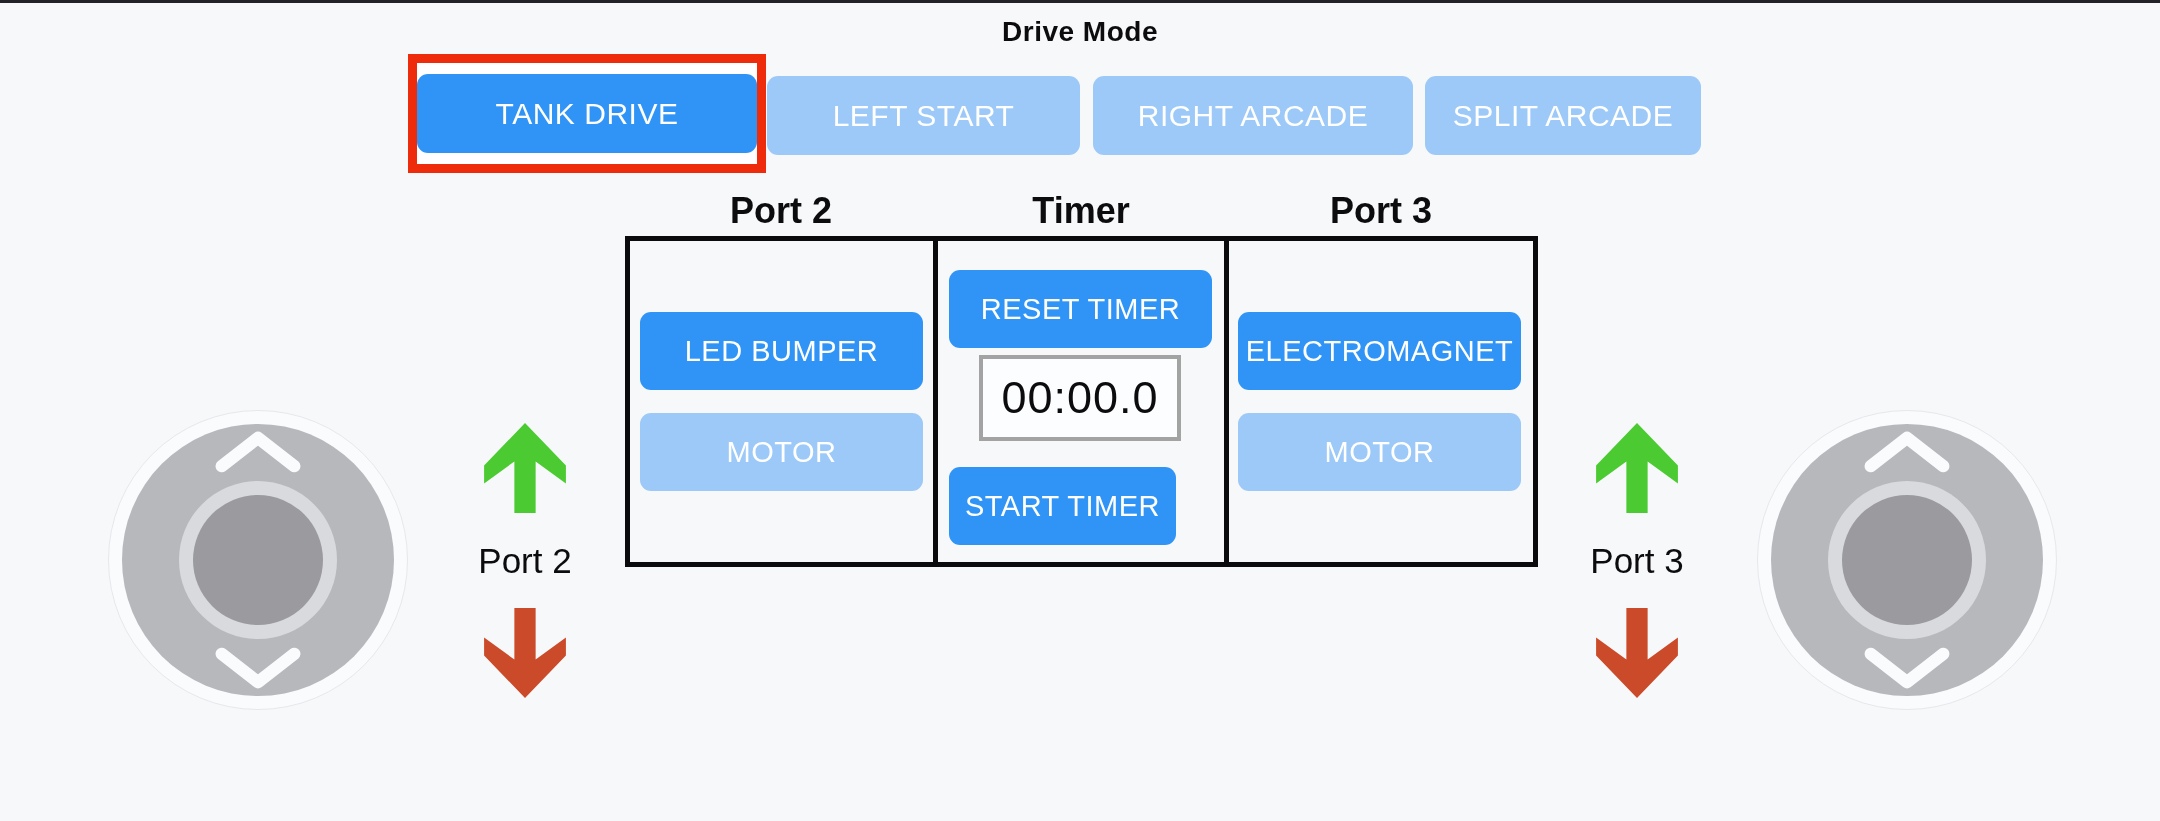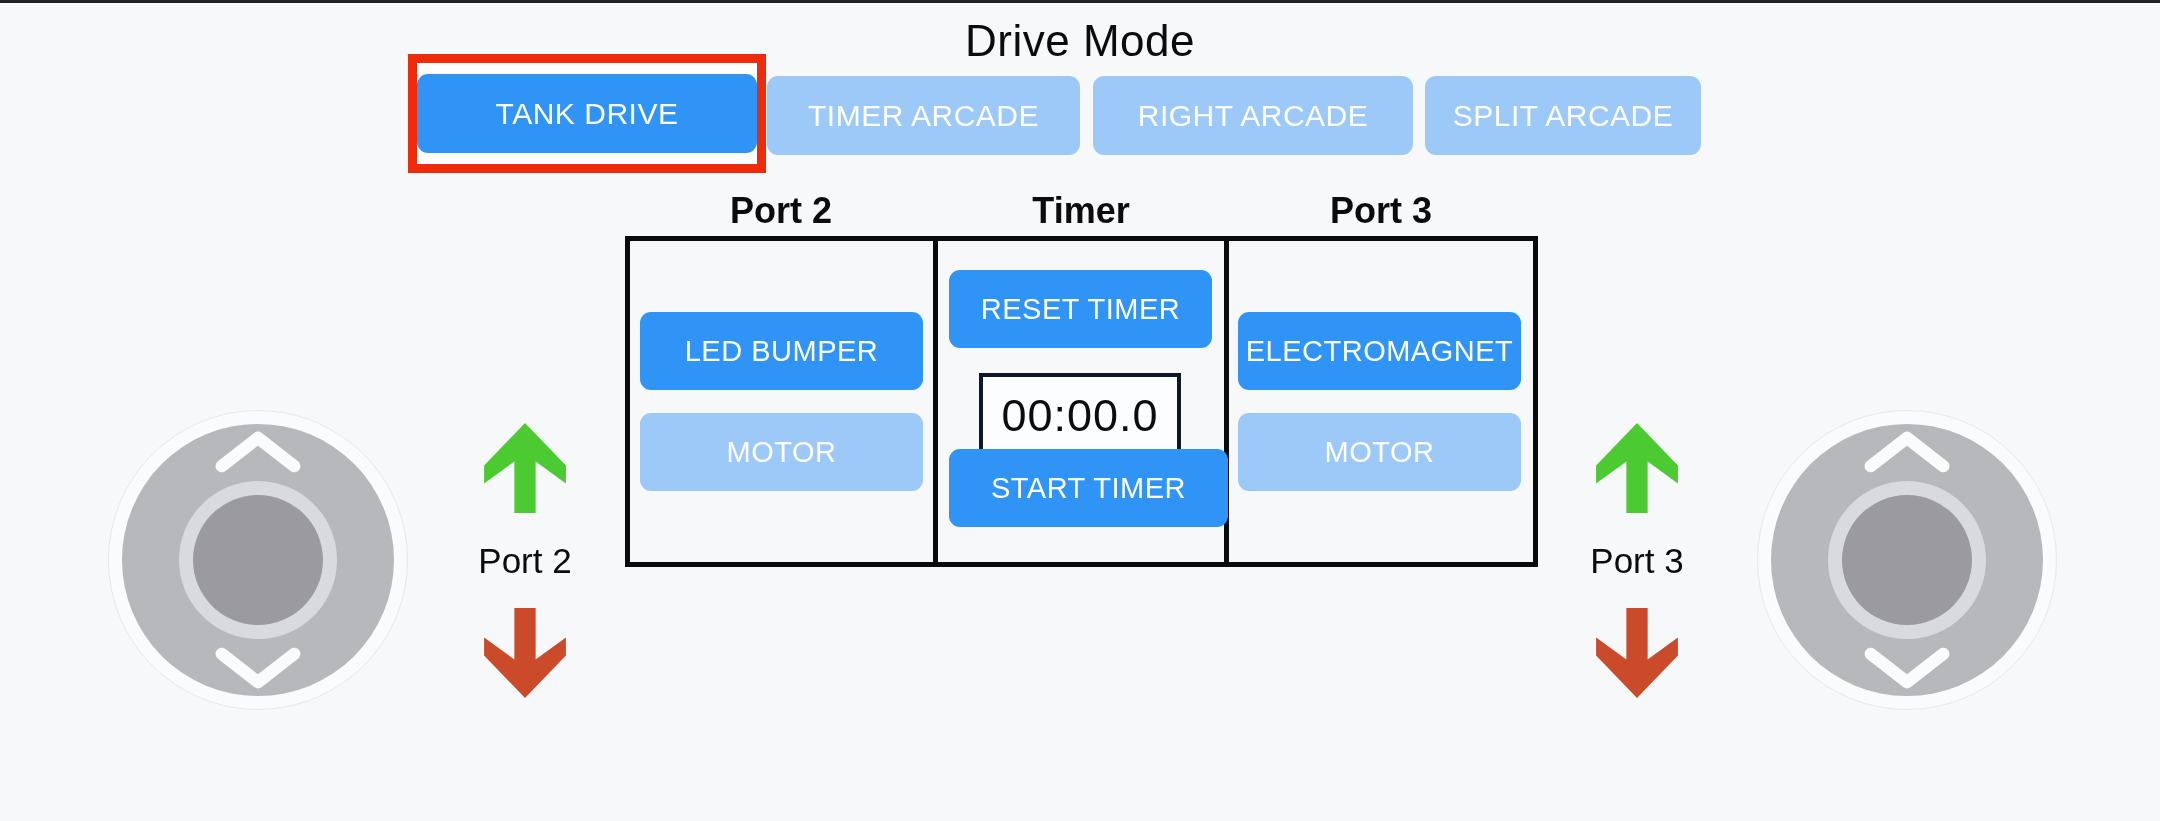--- a/index.html
+++ b/index.html
@@ -6,21 +6,21 @@
   .stage{
     position:relative;width:2160px;height:821px;overflow:hidden;
     background:#f7f8fa;font-family:"Liberation Sans", sans-serif;
     -webkit-font-smoothing:antialiased;
   }
   .top-line{position:absolute;left:0;top:0;width:2160px;height:3px;background:#232327;}
 
   
   .title{
     position:absolute;left:0;top:16px;width:2160px;margin:0;
-    text-align:center;font-size:44px;font-weight:normal;color:#0c0c0e;letter-spacing:.5px;
+    text-align:center;font-size:28px;font-weight:bold;color:#0c0c0e;letter-spacing:.5px;
   }
   .btn{
     position:absolute;border:none;border-radius:11px;color:#ffffff;
     font-family:"Liberation Sans", sans-serif;font-size:30px;letter-spacing:.5px;
     display:flex;align-items:center;justify-content:center;cursor:pointer;padding:0;
   }
   .btn.primary{background:#3094f6;}
   .btn.ghost{background:#9cc9f7;}
   .red-frame{
     position:absolute;left:408px;top:54px;width:358px;height:119px;
@@ -45,26 +45,26 @@
     border:5px solid #0b0b0d;box-sizing:border-box;display:flex;
   }
   .panel-col{height:100%;}
   .panel-col.c1{width:303px;}
   .panel-col.c2{width:286px;border-left:5px solid #0b0b0d;box-sizing:content-box;}
   .panel-col.c3{width:304px;border-left:5px solid #0b0b0d;box-sizing:content-box;}
   .panel-table .btn{font-size:29px;}
   .btn.led-bumper   {left:10px; top:71px; width:283px;height:78px;text-align:right;}
   .btn.motor-left   {left:10px; top:172px;width:283px;height:78px;}
   .btn.reset-timer  {left:319px;top:29px; width:263px;height:78px;}
-  .btn.start-timer  {left:319px;top:208px;width:279px;height:78px;}
+  .btn.start-timer  {left:319px;top:226px;width:227px;height:78px;}
   .btn.electromagnet{left:608px;top:71px; width:283px;height:78px;}
   .btn.motor-right  {left:608px;top:172px;width:283px;height:78px;}
   .timer-display{
-    position:absolute;left:349px;top:132px;width:202px;height:86px;
-    border:4px solid #0f172a;box-sizing:border-box;background:#fcfdfe;
+    position:absolute;left:349px;top:114px;width:202px;height:86px;
+    border:4px solid #a3a3a3;box-sizing:border-box;background:#fcfdfe;
     display:flex;align-items:center;justify-content:center;
     font-size:45px;color:#0c0c0e;letter-spacing:1px;
   }
 
   
   .joystick{
     position:absolute;width:300px;height:300px;border-radius:50%;
     background:#fafbfd;border:1px solid #e7e8ec;box-sizing:border-box;
   }
   .joystick.left {left:108px; top:410px;}
@@ -106,21 +106,21 @@
 <body>
 
 <div class="stage">
   <div class="top-line"></div>
 
   <h1 class="title">Drive Mode</h1>
 
   <div class="red-frame">
     <button class="btn primary">TANK DRIVE</button>
   </div>
-  <button class="btn ghost mode-left">TIMER ARCADE</button>
+  <button class="btn ghost mode-left">LEFT START</button>
   <button class="btn ghost mode-right">RIGHT ARCADE</button>
   <button class="btn ghost mode-split">SPLIT ARCADE</button>
 
   <div class="col-header h1">Port 2</div>
   <div class="col-header h2">Timer</div>
   <div class="col-header h3">Port 3</div>
 
   <div class="panel-table">
     <div class="panel-col c1"></div>
     <div class="panel-col c2"></div>

